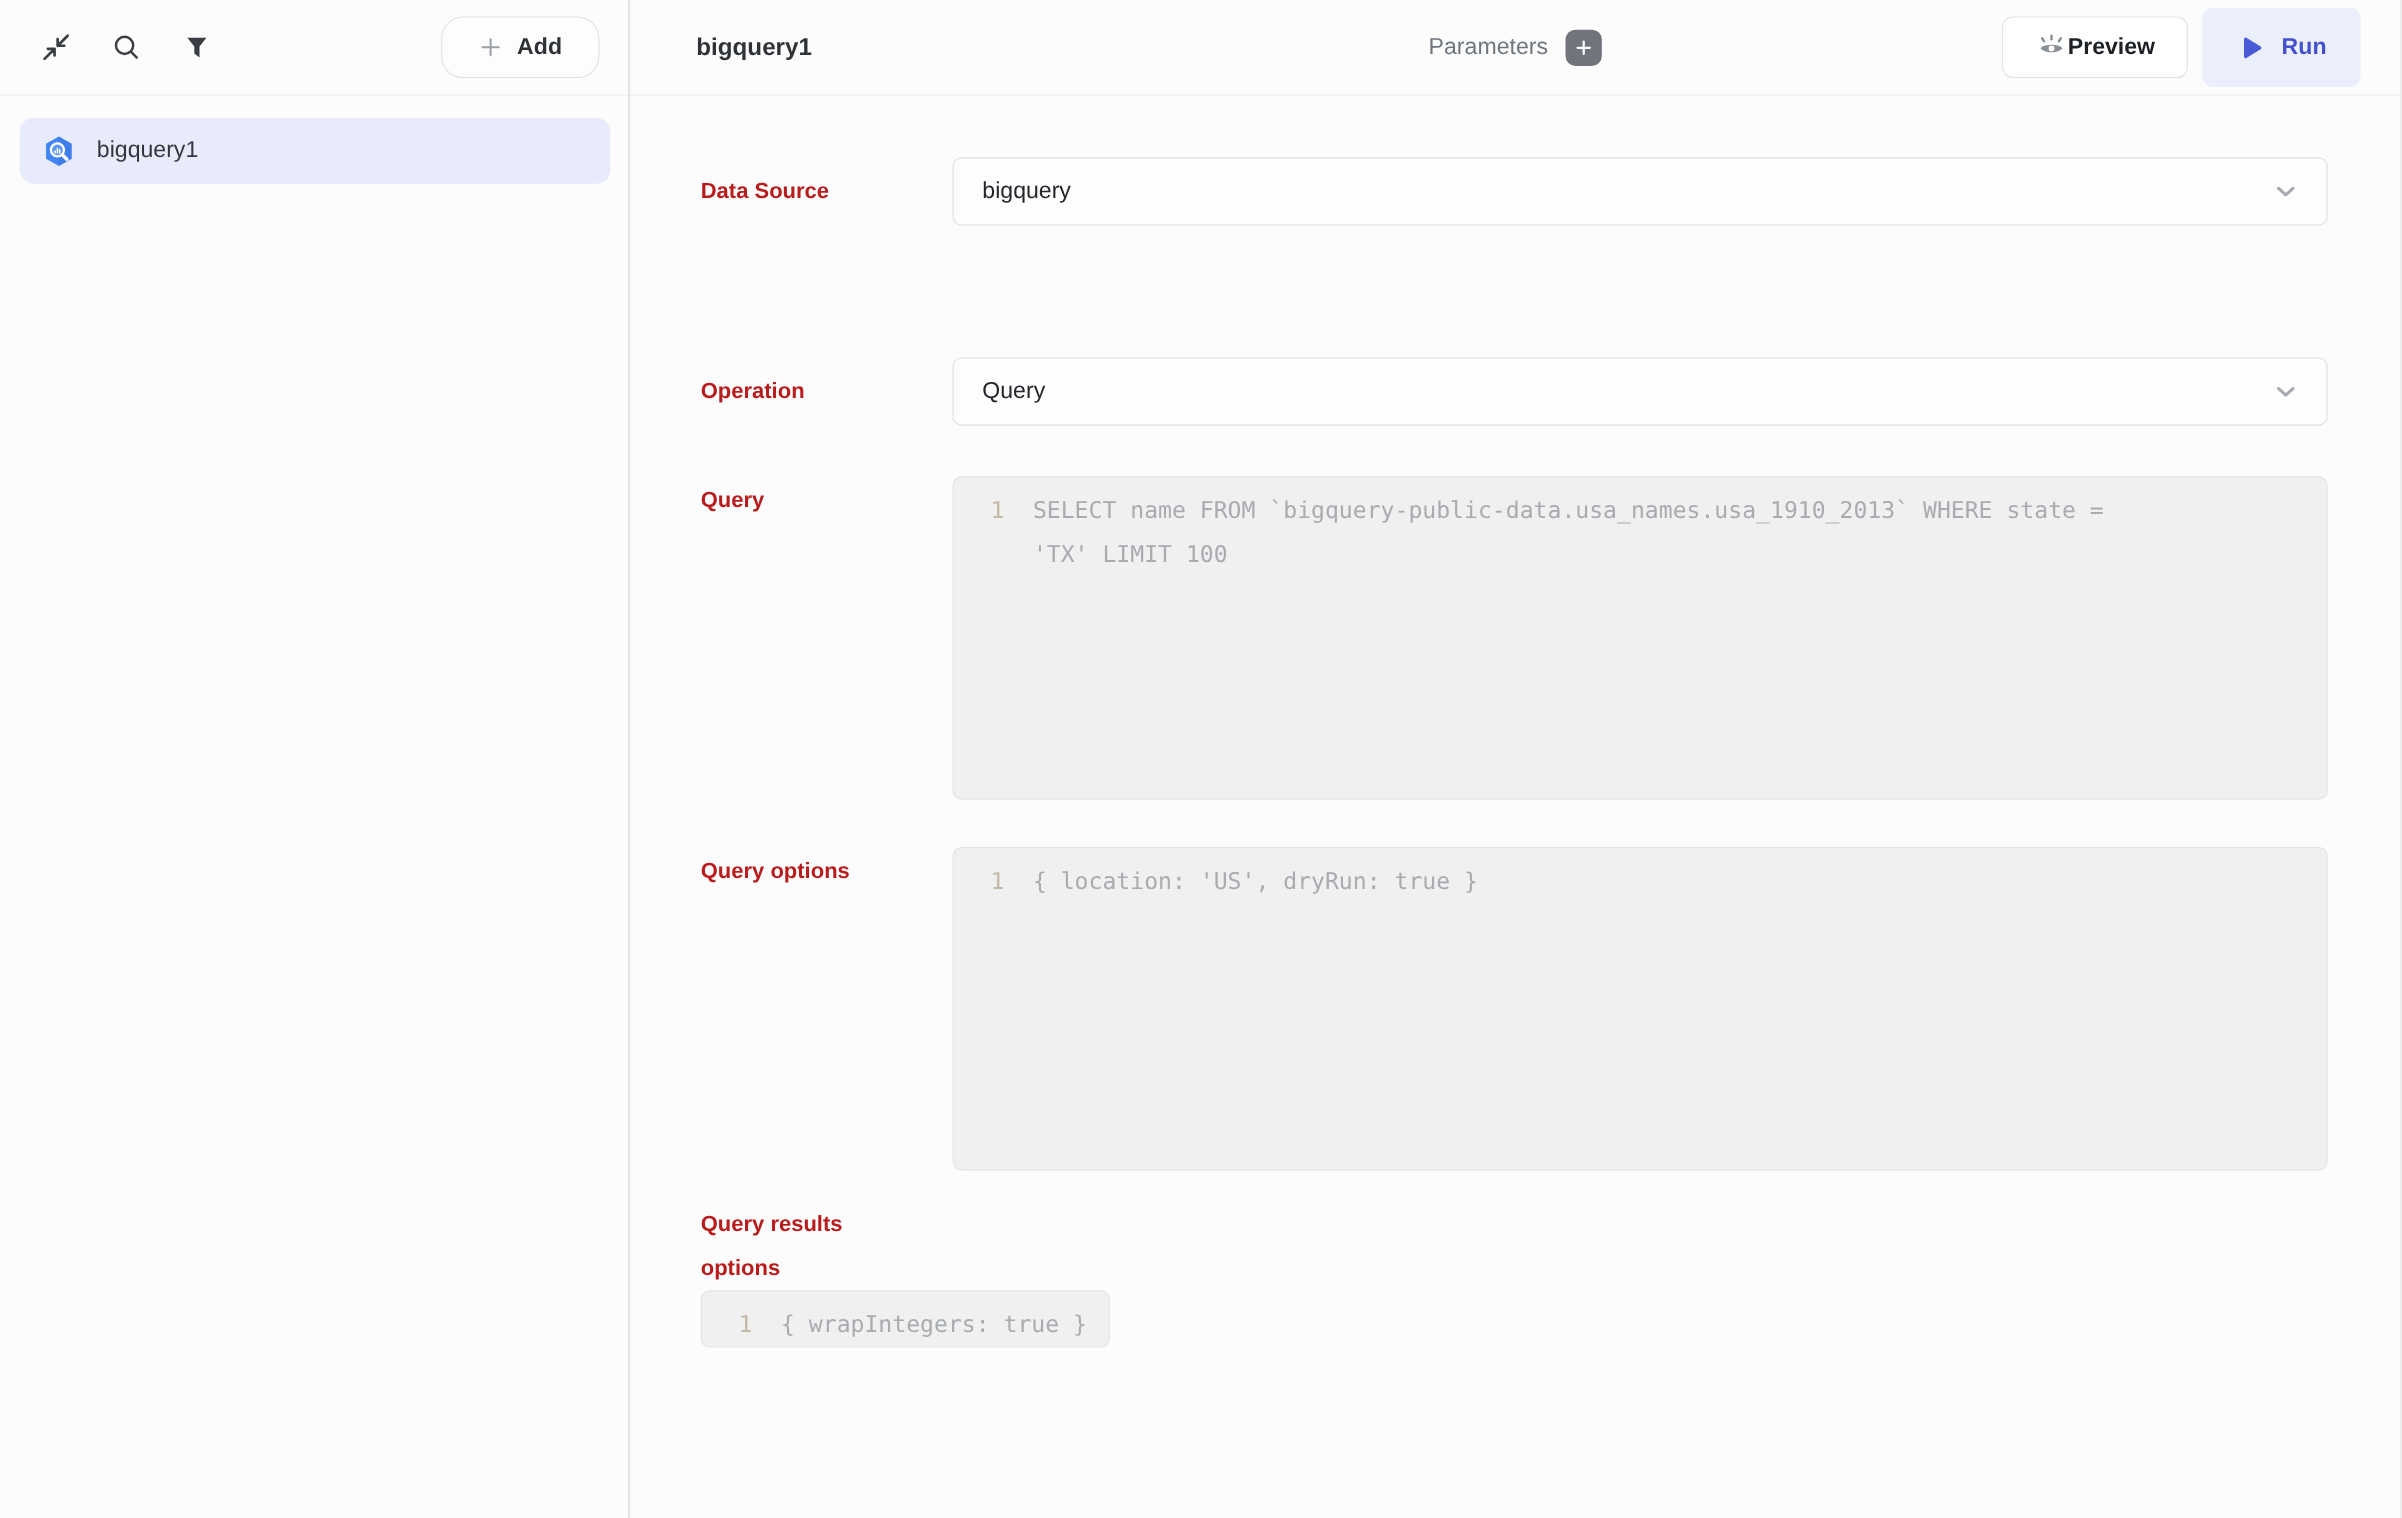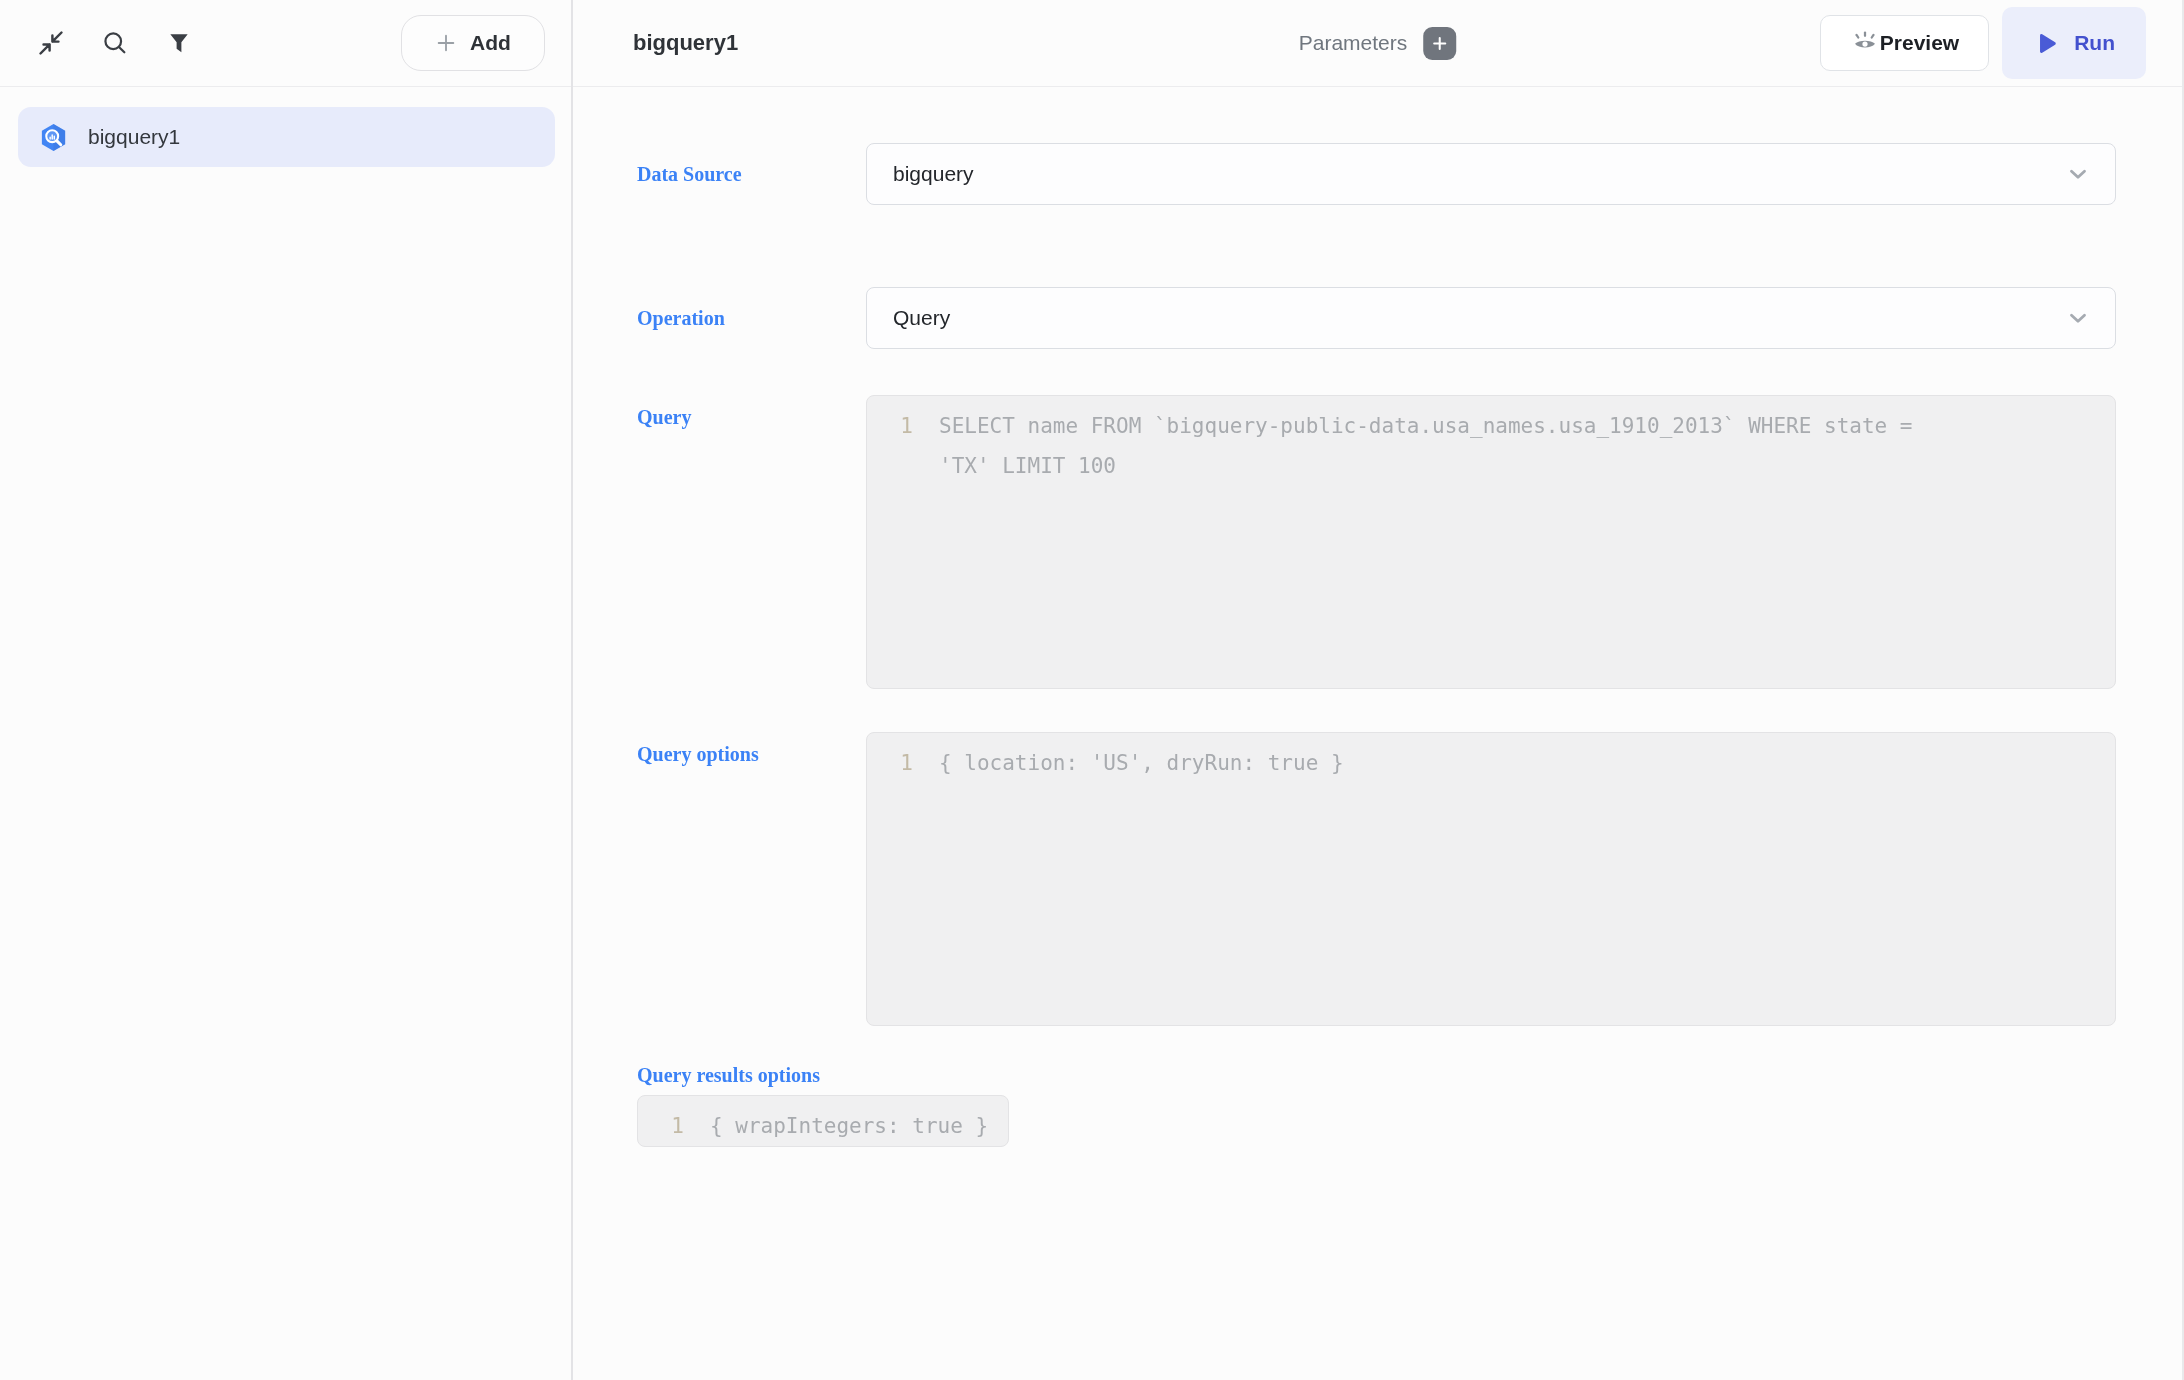--- a/index.html
+++ b/index.html
@@ -30,23 +30,23 @@
   .params-label { font-size:21px; font-weight:500; color:#6F767E; }
   .param-add-btn { width:33px; height:33px; border:none; border-radius:9px; background:#70757D; display:flex; align-items:center; justify-content:center; cursor:pointer; }
   .header-actions { margin-left:auto; display:flex; align-items:center; gap:13px; }
   .preview-btn { height:56px; padding:0 29px; border:1.5px solid #E0E3E7; border-radius:10px; background:#FFFFFF; display:flex; align-items:center; font-family:inherit; font-size:21px; font-weight:700; color:#1D2025; cursor:pointer;text-align:center; }
   .run-btn { height:72px; padding:0 31px; border:none; border-radius:10px; background:#EBEEFB; display:flex; align-items:center; gap:14px; font-family:inherit; font-size:21px; font-weight:700; color:#4351CE; cursor:pointer; }
 
   
   .form { padding:0 66px 0 64px; flex:1; }
   .row { display:flex; align-items:center; }
   .row.top-align { align-items:flex-start; }
-  .row-label { width:229px; flex:none; padding-right:46px; font-size:20px; font-weight:600; color:#3b82f6;font-family:Liberation Serif, serif; }
+  .row-label { width:229px; flex:none; padding-right:46px; font-size:20px; font-weight:600; color:#b91c1c; }
   .row.top-align .row-label { line-height:40px; padding-top:2px; }
-  .mt-1 { margin-top:56px; } .mt-2 { margin-top:82px; } .mt-3 { margin-top:46px; } .mt-4 { margin-top:43px; } .mt-5 { margin-top:27px;flex-direction:column; }
+  .mt-1 { margin-top:56px; } .mt-2 { margin-top:120px; } .mt-3 { margin-top:46px; } .mt-4 { margin-top:43px; } .mt-5 { margin-top:27px;flex-direction:column; }
 
   .select-field { flex:1; height:62px; border:1px solid #DBDEE3; border-radius:8px; background:#FDFDFE; display:flex; align-items:center; padding:0 24px 0 26px; font-size:21px; color:#23262B; cursor:pointer; }
   .select-field .chev { margin-left:auto; display:flex; }
 
   .code-editor { flex:1; height:294px; background:#F0F0F1; border:1px solid #E3E3E5; border-radius:8px; padding:10px 20px 0 16px; overflow:hidden; cursor:text; }
   .code-line { display:flex; font-family:"DejaVu Sans Mono", monospace; font-size:21px; line-height:40px; }
   .gutter { width:30px; flex:none; text-align:right; color:#C3BAA6; }
   .code-text { margin-left:26px; color:#A8ABAF; white-space:pre-wrap; word-break:break-word; }
   .code-text.wrap-limit { max-width:1005px; }
 </style>

